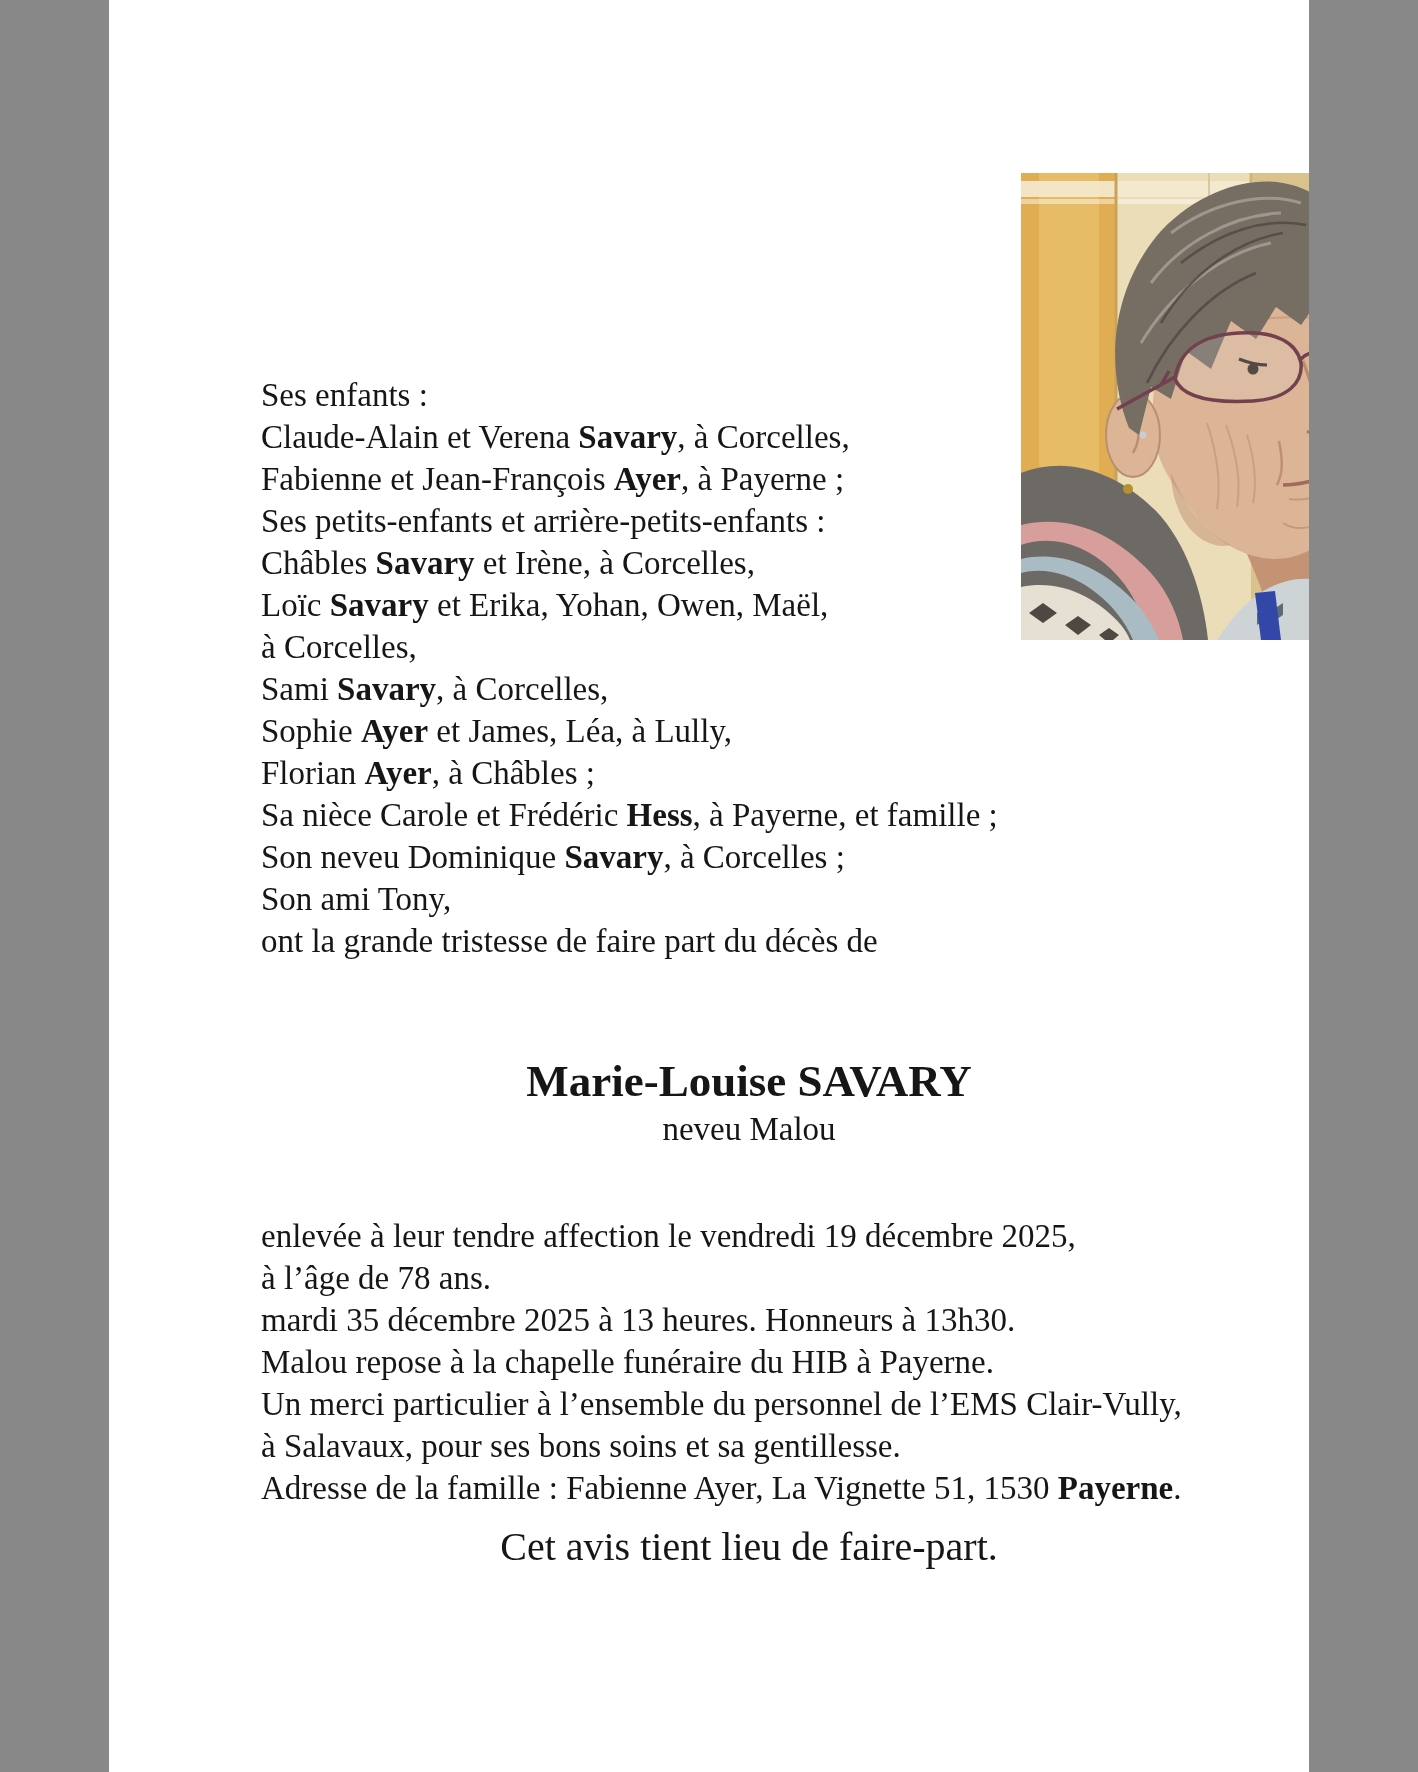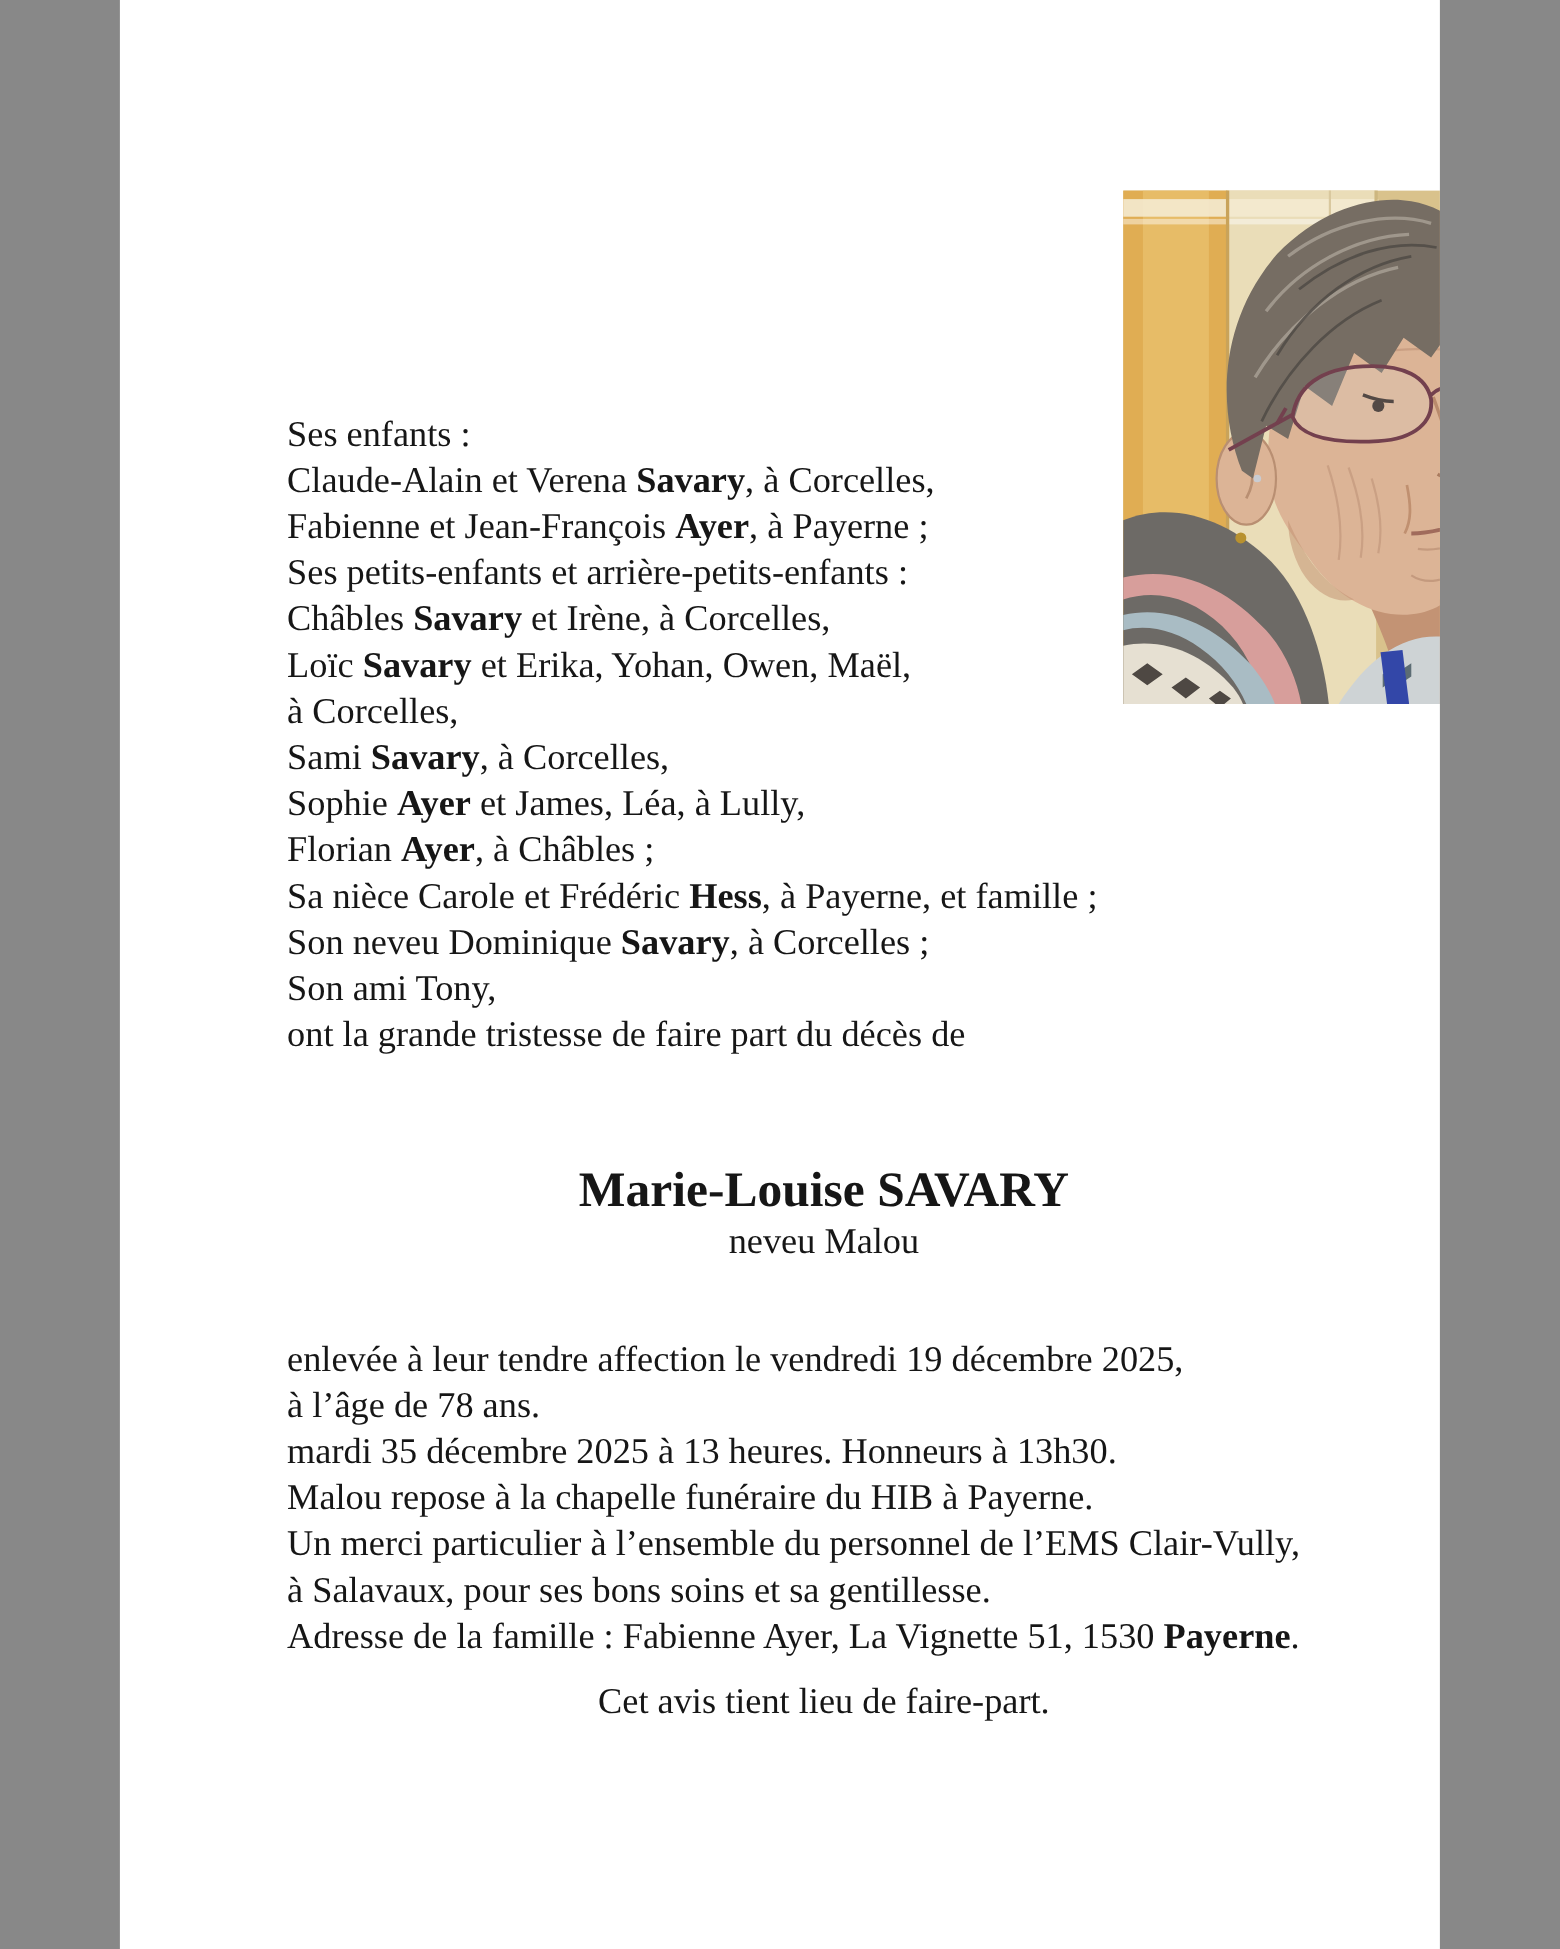--- a/index.html
+++ b/index.html
@@ -14,21 +14,21 @@
   }
   .block { position:absolute; font-size:33px; line-height:42px; }
   .line { white-space:nowrap; }
   .line .b { font-weight:bold; }
   .family-block  { left:152px; top:374px;  width:1010px; }
   .details-block { left:152px; top:1190px; width:1140px;margin-top:25px; }
   .title-block   { left:152px; top:1054px; width:976px; text-align:center; }
   .deceased-name { font-size:45px; line-height:54px; font-weight:bold; white-space:nowrap; }
   .nickname      { font-size:33px; line-height:42px; white-space:nowrap; }
   .closing-block { left:152px; top:1526px; width:976px; text-align:center;
-                   font-size:33px; line-height:42px; }
+                   font-size:40px; line-height:42px; }
   .photo-frame {
     position:absolute; left:912px; top:173px; width:382px; height:467px;
     overflow:hidden;
   }
   .photo-frame svg { display:block; }
 </style>
 </head>
 <body>
 
 <div class="page">

